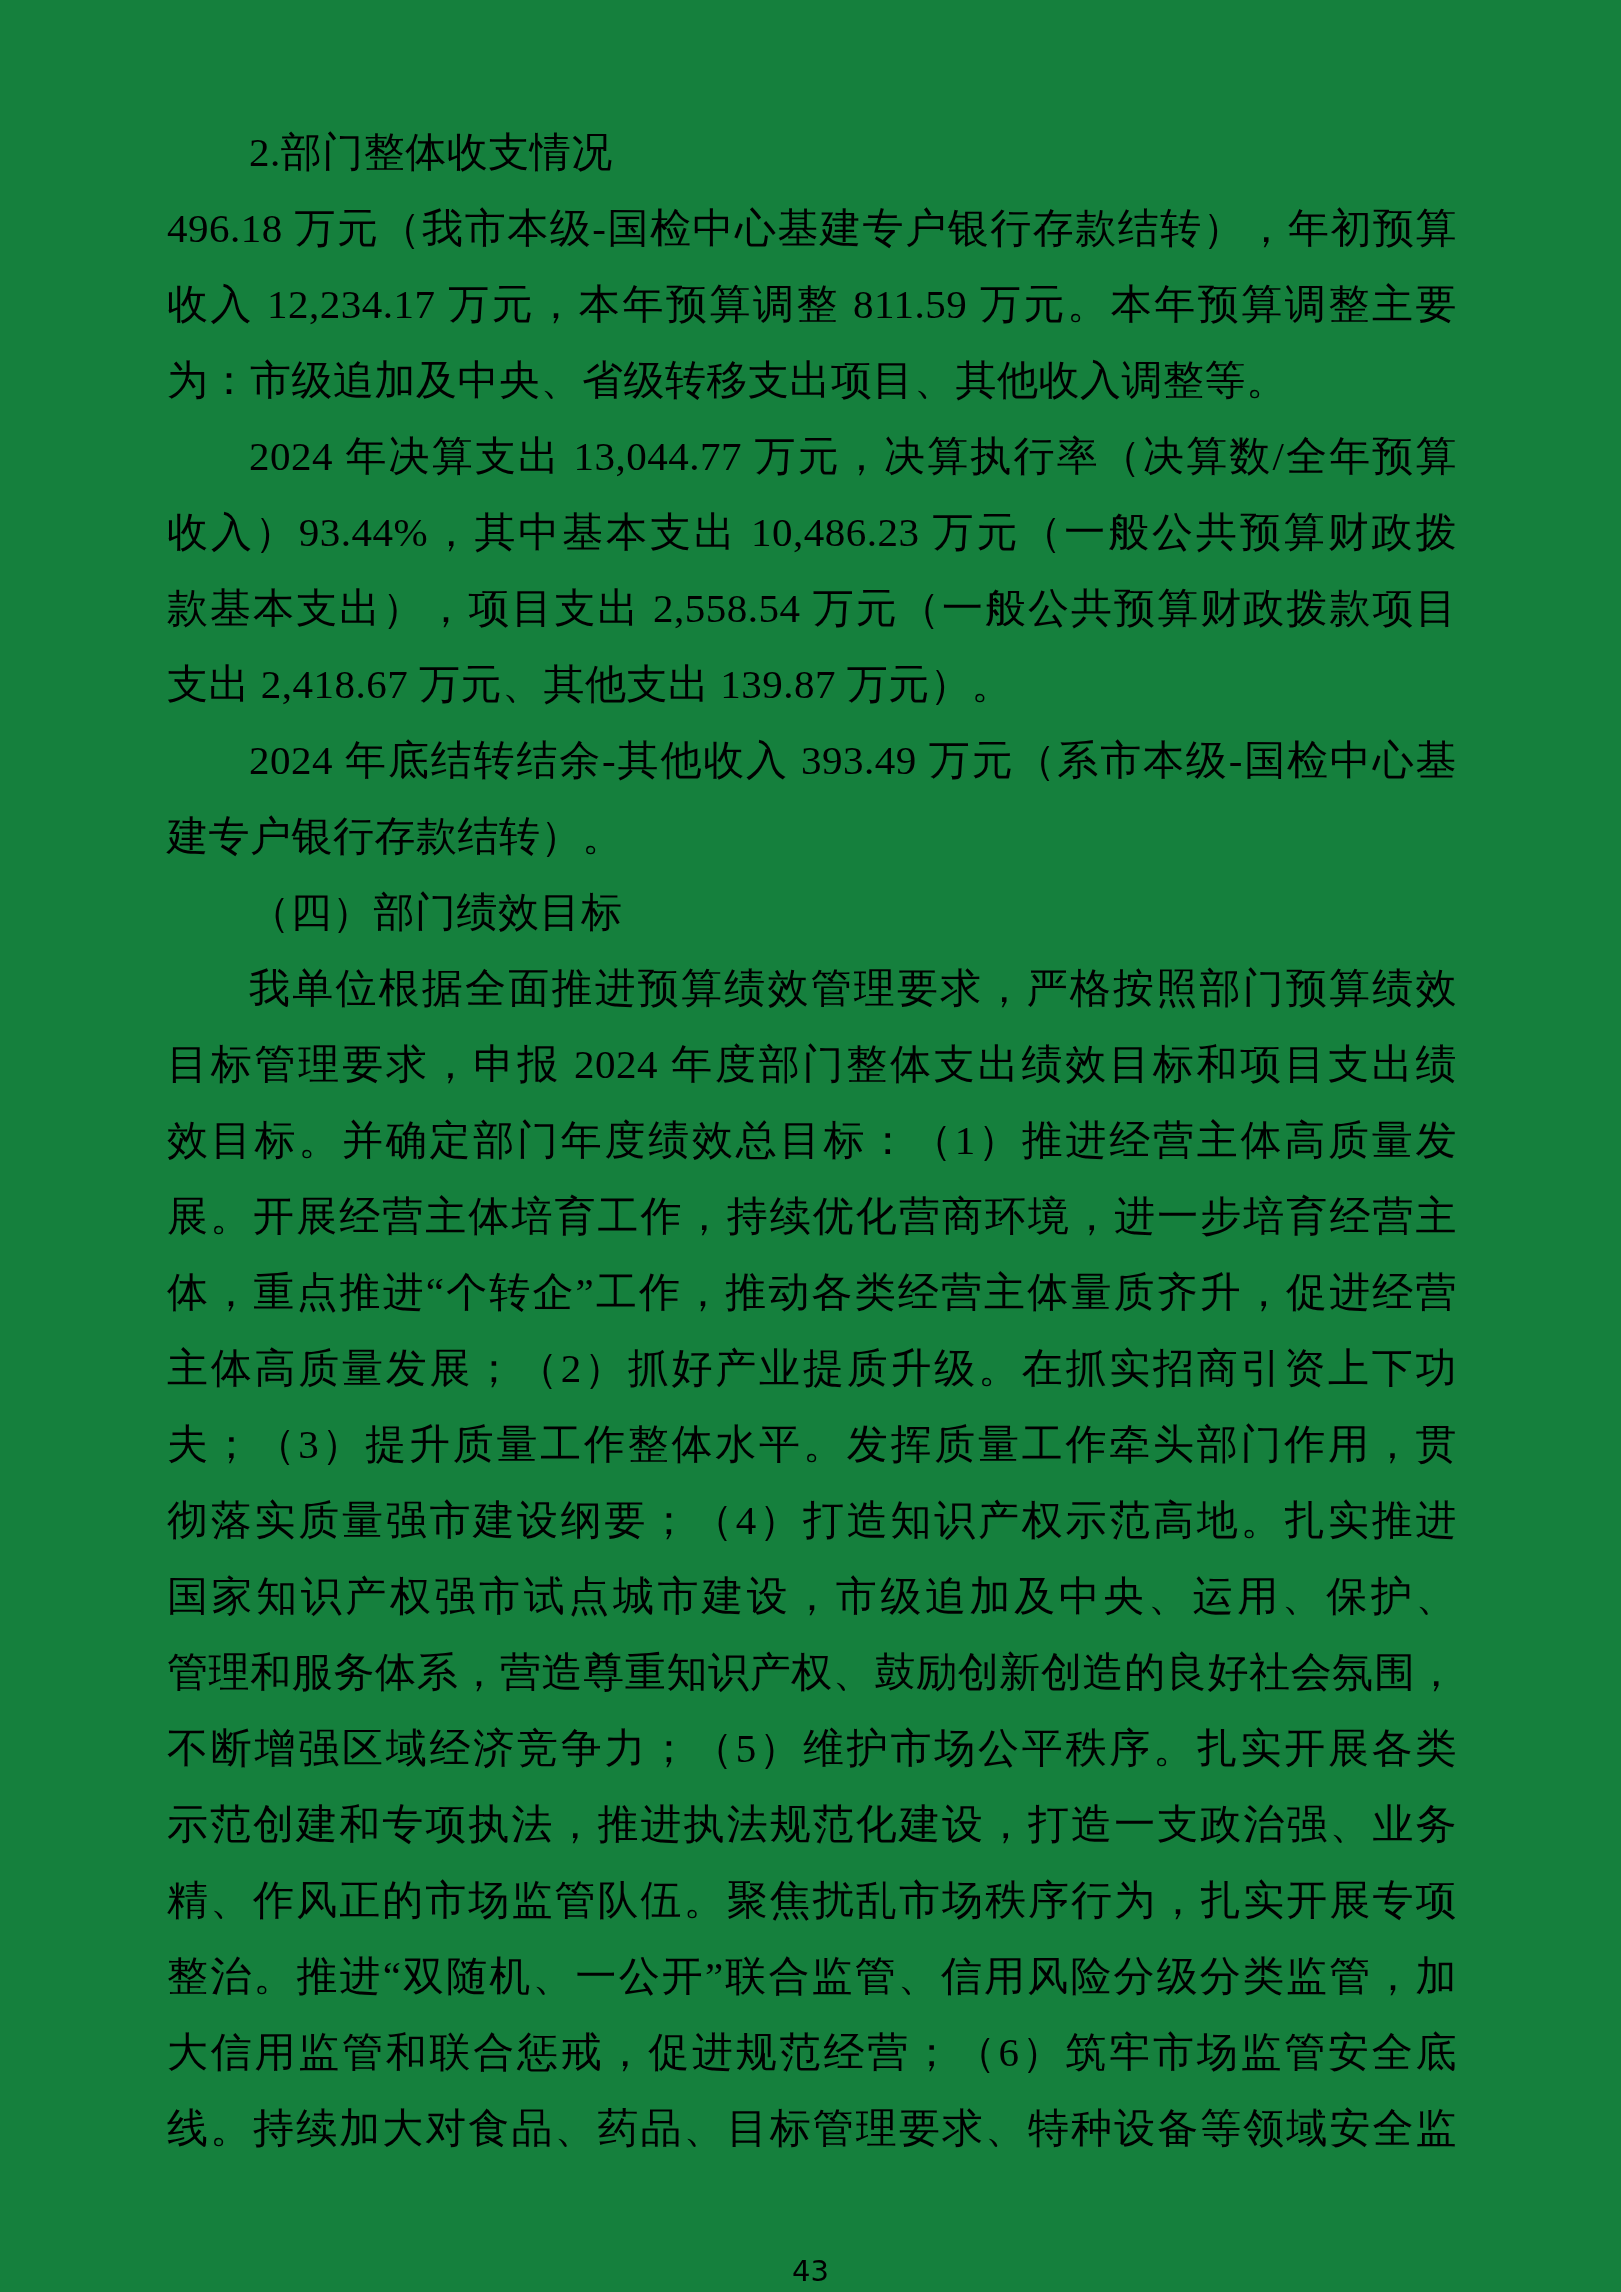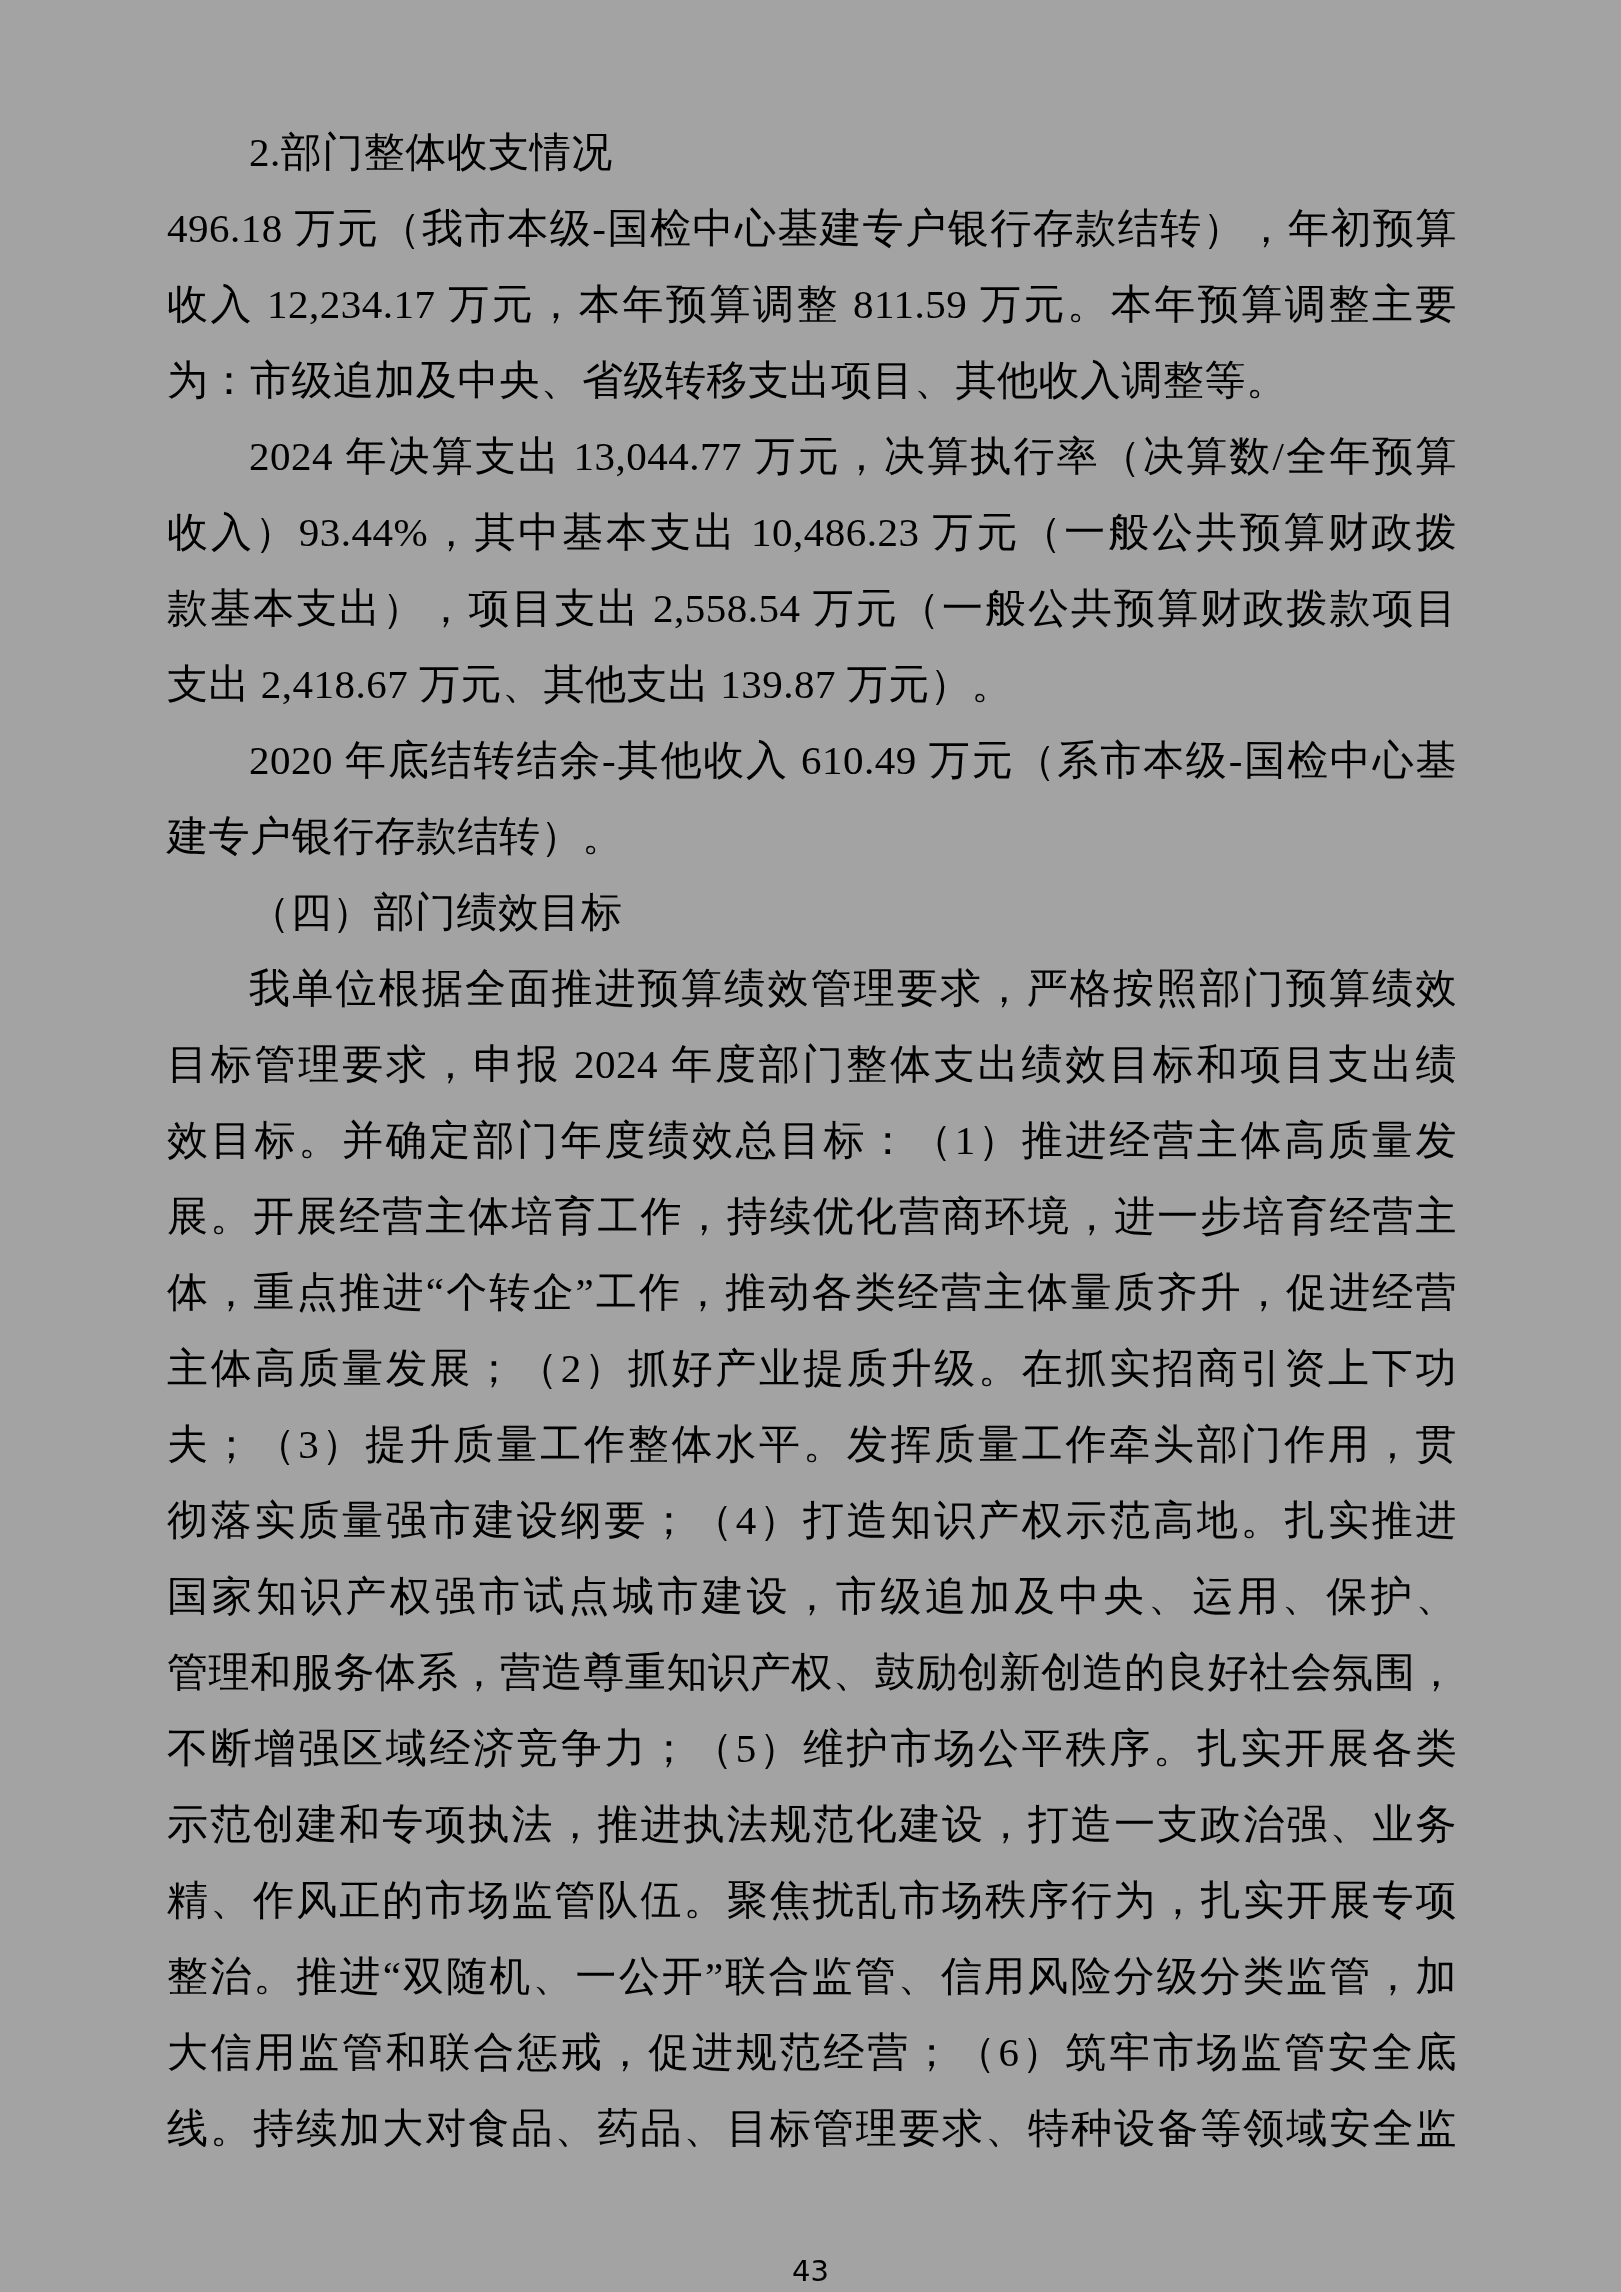--- a/index.html
+++ b/index.html
@@ -4,21 +4,21 @@
 <style>
   html, body {
     margin: 0;
     padding: 0;
     background: #ffffff;
   }
   .page {
     position: relative;
     width: 1621px;
     height: 2293px;
-    background: #a3a3a3;
+    background: #15803d;
     color: #000000;
     font-family: "Liberation Serif", "DejaVu Serif", serif;
     overflow: hidden;
   }
   .content {
     position: absolute;
     left: 167px;
     top: 114px;
     width: 1290px;
   }
@@ -55,21 +55,21 @@
 <div class="page">
   <div class="content">
     <div class="ln ind">2.部门整体收支情况</div>
     <div class="ln jst">496.18 万元（我市本级-国检中心基建专户银行存款结转），年初预算</div>
     <div class="ln jst">收入 12,234.17 万元，本年预算调整 811.59 万元。本年预算调整主要</div>
     <div class="ln">为：市级追加及中央、省级转移支出项目、其他收入调整等。</div>
     <div class="ln ind jst">2024 年决算支出 13,044.77 万元，决算执行率（决算数/全年预算</div>
     <div class="ln jst">收入）93.44%，其中基本支出 10,486.23 万元（一般公共预算财政拨</div>
     <div class="ln jst">款基本支出），项目支出 2,558.54 万元（一般公共预算财政拨款项目</div>
     <div class="ln">支出 2,418.67 万元、其他支出 139.87 万元）。</div>
-    <div class="ln ind jst">2020 年底结转结余-其他收入 610.49 万元（系市本级-国检中心基</div>
+    <div class="ln ind jst">2024 年底结转结余-其他收入 393.49 万元（系市本级-国检中心基</div>
     <div class="ln">建专户银行存款结转）。</div>
     <div class="ln ind">（四）部门绩效目标</div>
     <div class="ln ind jst">我单位根据全面推进预算绩效管理要求，严格按照部门预算绩效</div>
     <div class="ln jst">目标管理要求，申报 2024 年度部门整体支出绩效目标和项目支出绩</div>
     <div class="ln jst">效目标。并确定部门年度绩效总目标：（1）推进经营主体高质量发</div>
     <div class="ln jst">展。开展经营主体培育工作，持续优化营商环境，进一步培育经营主</div>
     <div class="ln jst">体，重点推进“个转企”工作，推动各类经营主体量质齐升，促进经营</div>
     <div class="ln jst">主体高质量发展；（2）抓好产业提质升级。在抓实招商引资上下功</div>
     <div class="ln jst">夫；（3）提升质量工作整体水平。发挥质量工作牵头部门作用，贯</div>
     <div class="ln jst">彻落实质量强市建设纲要；（4）打造知识产权示范高地。扎实推进</div>

